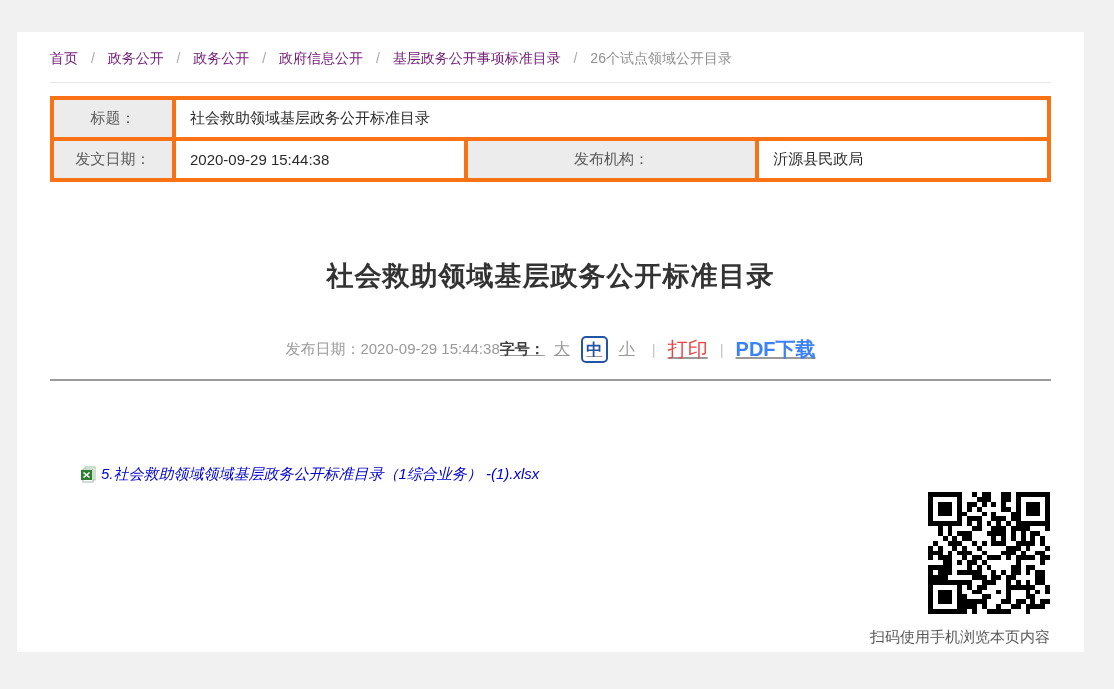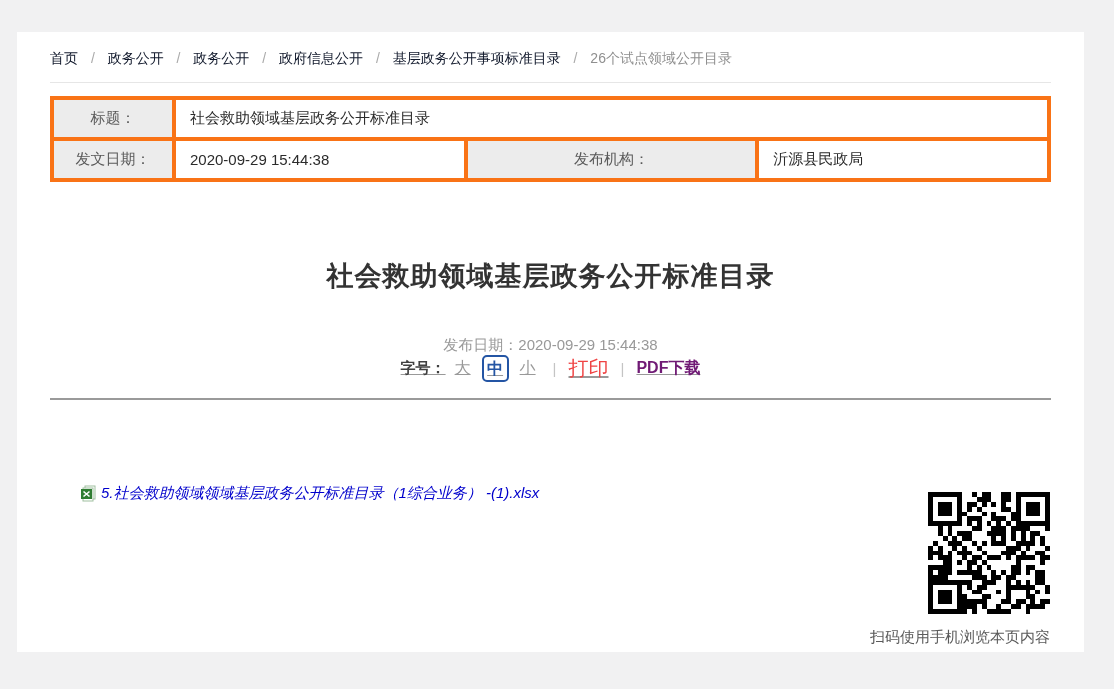--- a/index.html
+++ b/index.html
@@ -18,21 +18,21 @@
   }
   .inner { padding: 0 33px; }
 
   
   .breadcrumb {
     padding: 18px 0 14px 0;
     font-size: 14px;
     color: #8f8f8f;
   }
   .breadcrumb a {
-    color: #0f172a;
+    color: #701a75;
     text-decoration: none;
     cursor: pointer;
   }
   .breadcrumb .sep { color: #aaaaaa; margin: 0 9px; }
   .bc-divider { border-bottom: 1px solid #e6e6e6; }
 
   
   table.meta {
     margin-top: 13px;
     width: 1001px;
@@ -65,21 +65,20 @@
     font-weight: bold;
     color: #333333;
     letter-spacing: 1px;
   }
   .info-bar {
     margin-top: 42px;
     display: flex;
     justify-content: center;
     align-items: center;
     font-size: 15px;
-    flex-direction: column;
   }
   .pub-date { color: #999999; }
   .tools { display: flex; align-items: center; color: #999999; text-decoration: underline; }
   .tools .fs-label { color: #404040; font-weight: bold; margin-right: 4px; }
   .fs-btn {
     color: #999999;
     cursor: pointer;
     margin: 0 5px;
     font-size: 16px;
     background: none; border: none;
@@ -96,22 +95,22 @@
     text-align: center;
     margin: 0 6px;
     padding: 0;
   }
   .pipe { color: #c4c4c4; margin: 0 12px; font-size: 15px; }
   .print-btn {
     color: #ef4444; cursor: pointer; background: none; border: none;
     font-size: 20px; font-family: inherit; padding: 0;
   }
   .pdf-btn {
-    color: #701a75; font-weight: bold; cursor: pointer;
-    background: none; border: none; font-size: 16px;
+    color: #3b82f6; font-weight: bold; cursor: pointer;
+    background: none; border: none; font-size: 20px;
     font-family: inherit; padding: 0;
   }
   .title-divider { margin-top: 16px; border-bottom: 2px solid #9a9a9a; }
 
   
   .attachment-row {
     margin-top: 84px;
     padding-left: 30px;
     display: flex;
     align-items: center;

